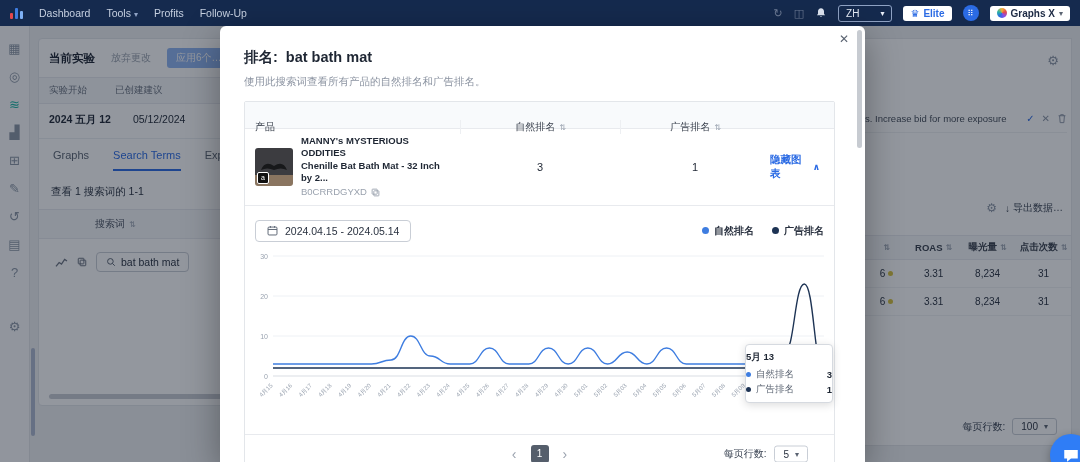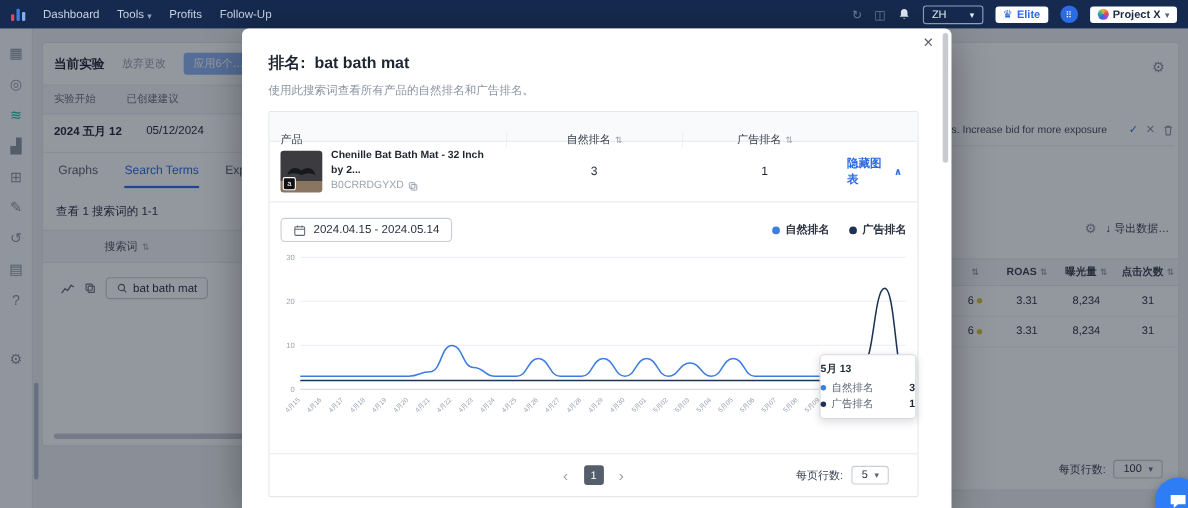--- a/index.html
+++ b/index.html
@@ -147,21 +147,21 @@
         </span>
       <span class="pill pill-elite">
           <span style="font-size:10px;">♛</span>
           <span>Elite</span>
         </span>
       <span class="apps-circle">
           <span>⠿</span>
         </span>
       <span class="pill pill-project">
           <span class="proj-dot"></span>
-          <span>Project X</span>
+          <span>Graphs X</span>
           <span style="font-size:8px;color:#5b6472;">▾</span>
         </span>
     </span>
   </div>
 
   <div class="sidebar">
       <span class="side-icon">▦</span>
       <span class="side-icon">◎</span>
       <span class="side-icon" style="color: rgb(31, 182, 166);">≋</span>
       <span class="side-icon">▟</span>
@@ -325,20 +325,21 @@
         </div>
         <div class="rt-row">
           <div class="prod-cell">
             <div class="thumb">
               <svg width="30" height="16" viewBox="0 0 30 16">
                   <path d="M2 12 Q6 2 15 8 Q24 2 28 12 Q22 9 15 12 Q8 9 2 12z" fill="#17181a"></path>
                 </svg>
               <span class="a-badge">a</span>
             </div>
             <div class="prod-text">
+              <div class="prod-line">MANNY's MYSTERIOUS ODDITIES</div>
               <div class="prod-line">Chenille Bat Bath Mat - 32 Inch by 2...</div>
               <div class="asin-row">
                 <span>B0CRRDGYXD</span>
                 <span style="display:flex;">
                     <svg width="9" height="9" viewBox="0 0 16 16">
                       <rect x="5" y="5" width="9" height="9" rx="1" fill="none" stroke="#9aa2ae" stroke-width="1.6"></rect>
                       <rect x="2" y="2" width="9" height="9" rx="1" fill="none" stroke="#9aa2ae" stroke-width="1.6"></rect>
                     </svg>
                   </span>
               </div>

